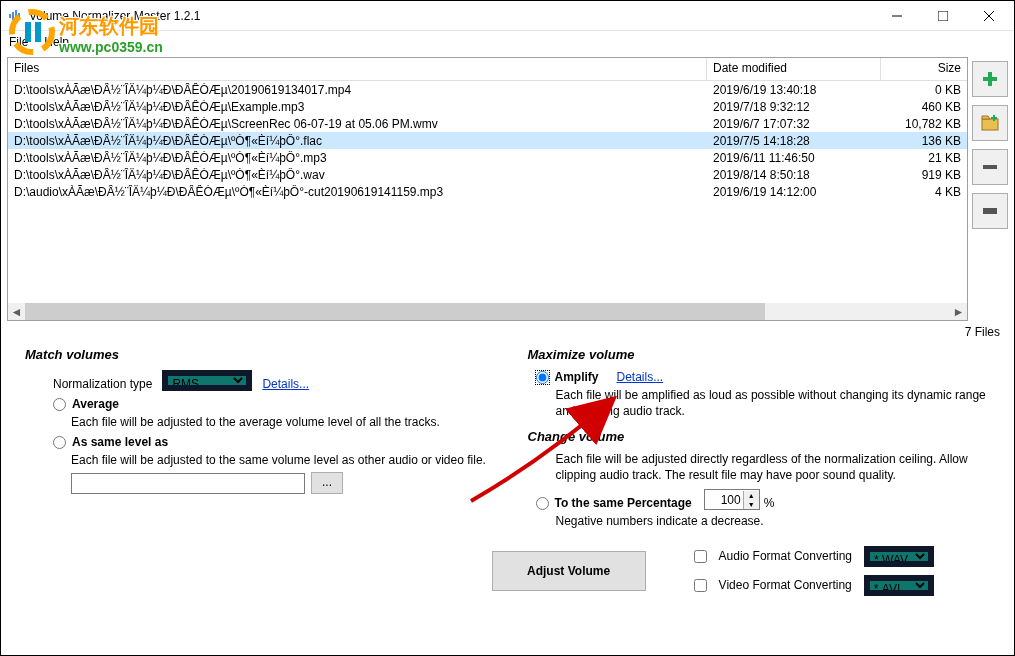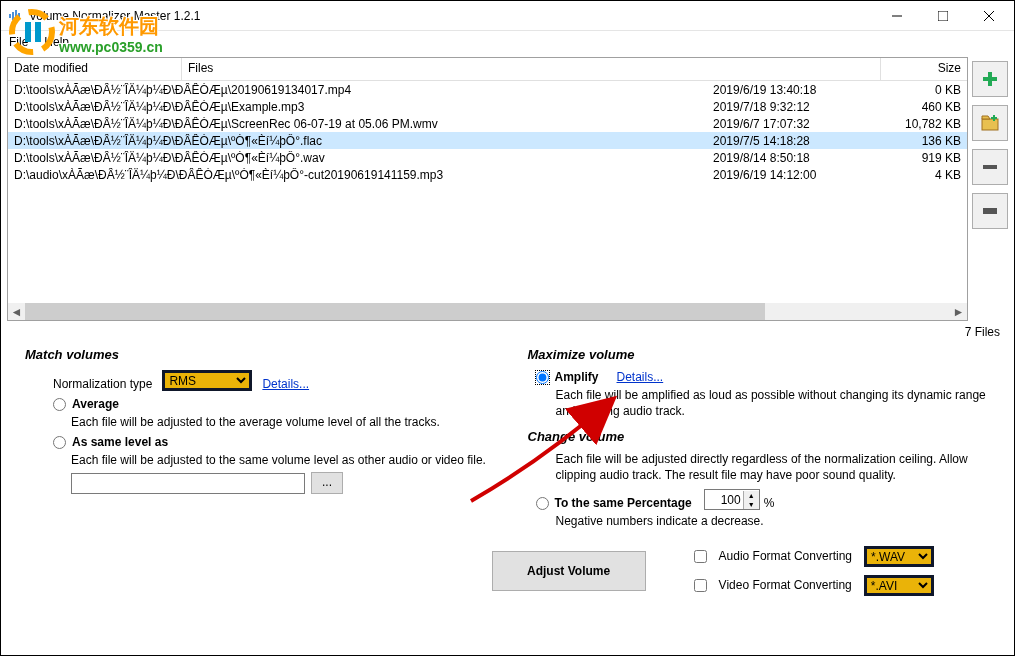--- a/index.html
+++ b/index.html
@@ -45,21 +45,21 @@
 
 .options { display: flex; padding: 6px 24px 4px 24px; gap: 40px; }
 .col { flex: 1; }
 .sect-title { font-weight: 700; font-style: italic; font-size: 13px; margin-bottom: 8px; }
 
 .row { display: flex; align-items: flex-end; margin-bottom: 4px; }
 .indent1 { padding-left: 28px; }
 .indent2 { padding-left: 46px; }
 .label { font-size: 12px; }
 .bold { font-weight: 700; }
-select { height: 21px; font-size: 12px; border: 3px solid #0f172a; background: #eab308; }
+select { height: 21px; font-size: 12px; border: 6px solid #0f172a; background: #0f766e; }
 input[type=text] { height: 21px; border: 1px solid #7a7a7a; padding: 0 3px; font-size: 12px; }
 .radio { width: 13px; height: 13px; margin-right: 6px; }
 .chk { width: 13px; height: 13px; margin-right: 6px; }
 .link { color: #0033cc; text-decoration: underline; }
 .desc { font-size: 12px; color: #000; line-height: 1.3; }
 .browse-btn { width: 32px; height: 22px; background: #e1e1e1; border: 1px solid #adadad; text-align: center; line-height: 19px; }
 
 .bottom { display: flex; align-items: center; justify-content: flex-end; gap: 28px; padding: 8px 80px 10px 0; }
 .adjust-btn { width: 154px; height: 40px; background: #e1e1e1; border: 1px solid #adadad; font-weight: 700; font-size: 12px; display: flex; align-items: center; justify-content: center; margin-right: 20px; text-align: right; }
 .fmt { display: flex; flex-direction: column; gap: 8px; }
@@ -115,22 +115,22 @@
 </div>
 
 <div class="menubar">
   <span>File</span>
   <span>Help</span>
 </div>
 
 <div class="main">
   <div class="table-wrap">
     <div class="table-head">
+      <div class="th files">Files</div>
       <div class="th date">Date modified</div>
-      <div class="th files">Files</div>
       <div class="th size">Size</div>
     </div>
     <div class="rows" id="rows">
         <div class="tr">
           <div class="td files">D:\tools\xÀÃæ\ÐÂ½¨ÎÄ¼þ¼Ð\ÐÂÊÓÆµ\20190619134017.mp4</div>
           <div class="td date">2019/6/19 13:40:18</div>
           <div class="td size">0 KB</div>
         </div>
         <div class="tr">
           <div class="td files">D:\tools\xÀÃæ\ÐÂ½¨ÎÄ¼þ¼Ð\ÐÂÊÓÆµ\Example.mp3</div>
@@ -139,20 +139,25 @@
         </div>
         <div class="tr">
           <div class="td files">D:\tools\xÀÃæ\ÐÂ½¨ÎÄ¼þ¼Ð\ÐÂÊÓÆµ\ScreenRec 06-07-19 at 05.06 PM.wmv</div>
           <div class="td date">2019/6/7 17:07:32</div>
           <div class="td size">10,782 KB</div>
         </div>
         <div class="tr sel">
           <div class="td files">D:\tools\xÀÃæ\ÐÂ½¨ÎÄ¼þ¼Ð\ÐÂÊÓÆµ\ºÓ¶«Èí¼þÔ°.flac</div>
           <div class="td date">2019/7/5 14:18:28</div>
           <div class="td size">136 KB</div>
+        </div>
+        <div class="tr">
+          <div class="td files">D:\tools\xÀÃæ\ÐÂ½¨ÎÄ¼þ¼Ð\ÐÂÊÓÆµ\ºÓ¶«Èí¼þÔ°.mp3</div>
+          <div class="td date">2019/6/11 11:46:50</div>
+          <div class="td size">21 KB</div>
         </div>
         <div class="tr">
           <div class="td files">D:\tools\xÀÃæ\ÐÂ½¨ÎÄ¼þ¼Ð\ÐÂÊÓÆµ\ºÓ¶«Èí¼þÔ°.wav</div>
           <div class="td date">2019/8/14 8:50:18</div>
           <div class="td size">919 KB</div>
         </div>
         <div class="tr">
           <div class="td files">D:\audio\xÀÃæ\ÐÂ½¨ÎÄ¼þ¼Ð\ÐÂÊÓÆµ\ºÓ¶«Èí¼þÔ°-cut20190619141159.mp3</div>
           <div class="td date">2019/6/19 14:12:00</div>
           <div class="td size">4 KB</div>

